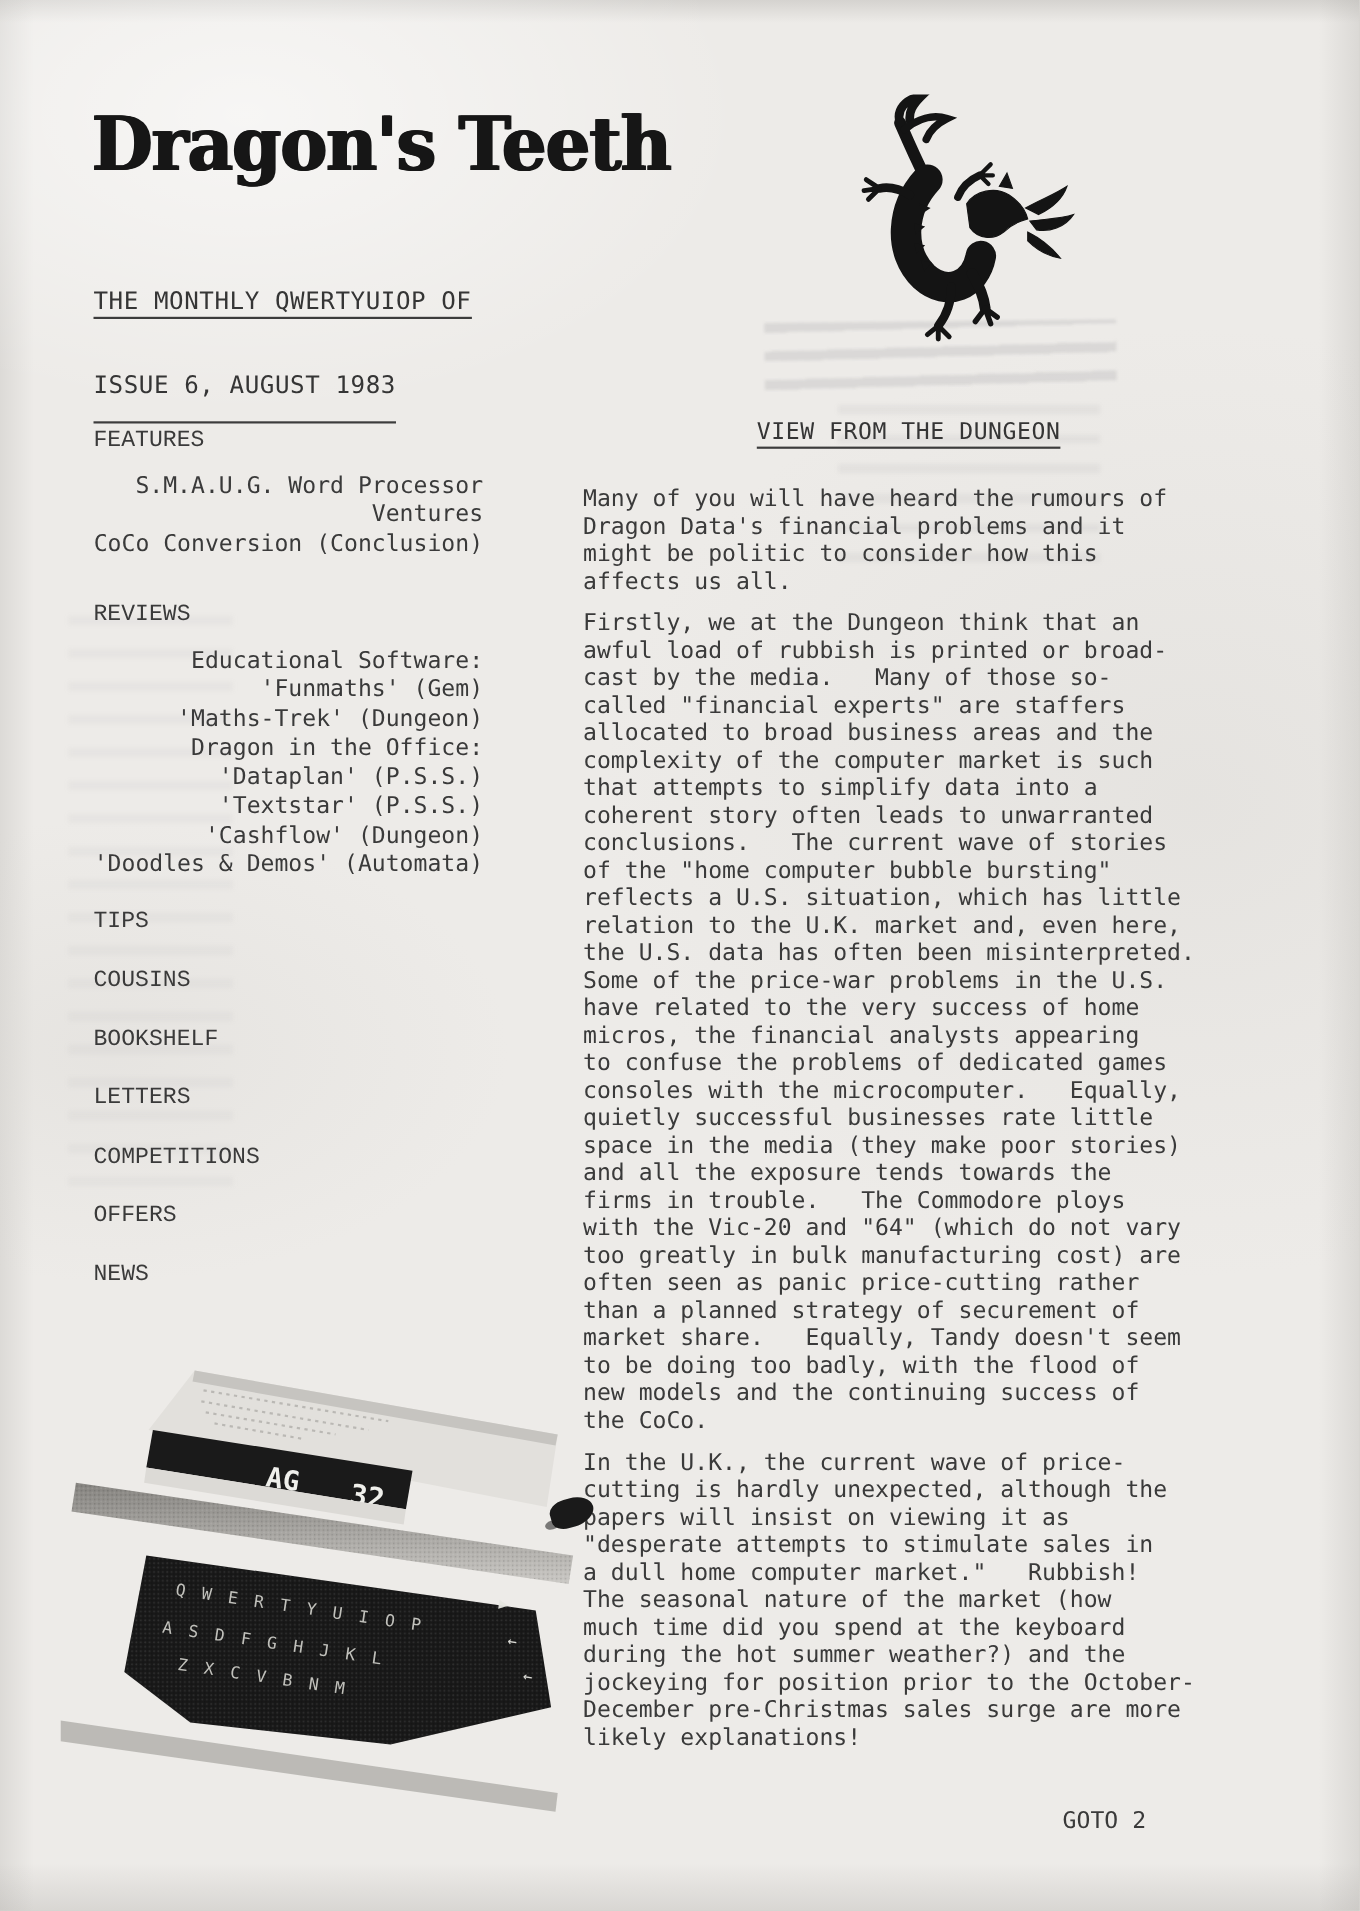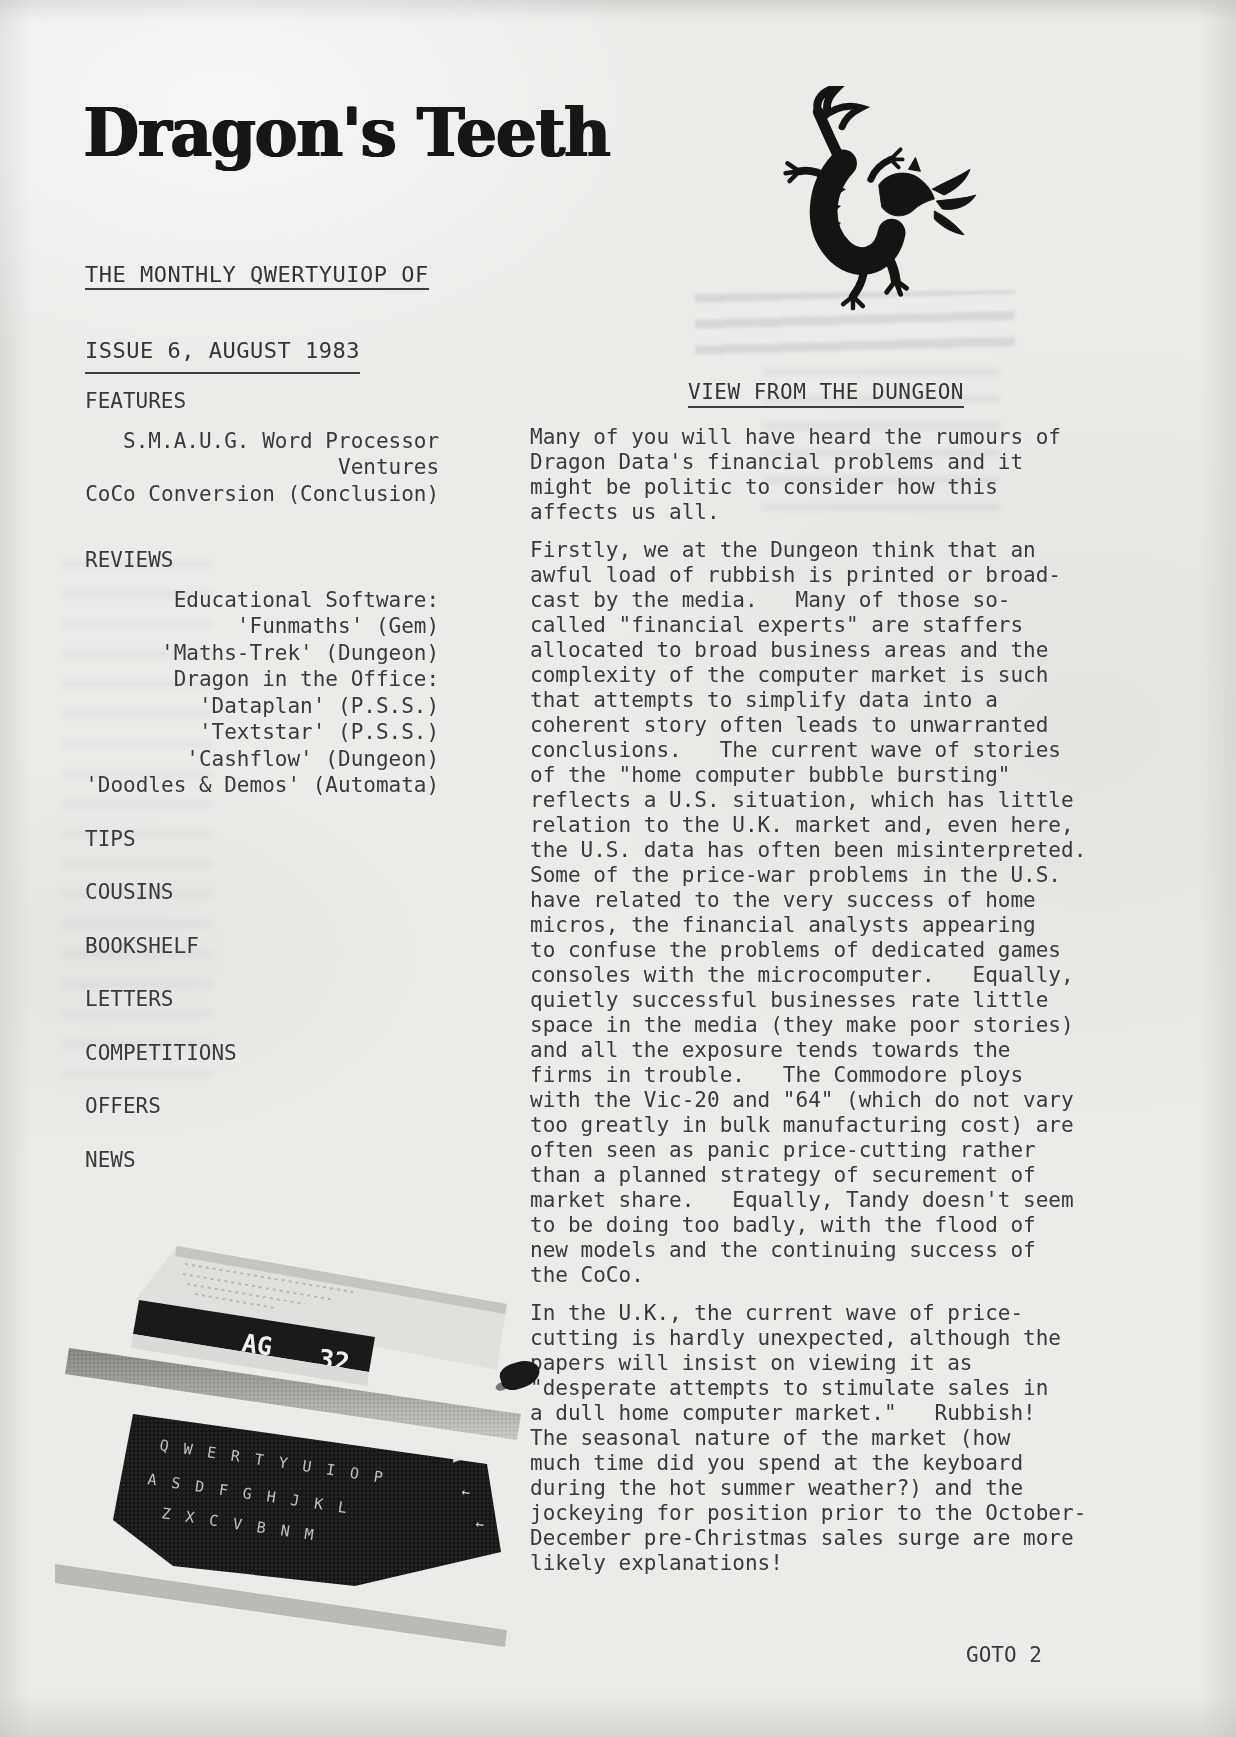--- a/index.html
+++ b/index.html
@@ -19,29 +19,29 @@
     position:absolute;left:83px;top:92px;
     font-family:"DejaVu Serif","Liberation Serif",serif;
     font-weight:bold;font-size:64px;letter-spacing:-1px;color:#161616;
     text-shadow:1.4px 0 0 #161616, -0.6px 0 0 #161616;
     transform:scaleY(1.06);transform-origin:left top;
   }
   .dragon-logo{position:absolute;left:716px;top:86px;width:266px;height:238px;}
   .subtitle{position:absolute;left:85px;top:262px;font-size:22px;color:#353535;}
   .subtitle .line{display:block;width:fit-content;border-bottom:2px solid #3c3c3c;padding-bottom:1px;margin-bottom:7px;letter-spacing:.5px;}
   .issue{position:absolute;left:85px;top:338px;font-size:22px;letter-spacing:.5px;
-    border-bottom:2px solid #3c3c3c;padding-bottom:9px;width:fit-content;color:#353535;}
+    border-bottom:2px solid #3c3c3c;padding-bottom:20px;width:fit-content;color:#353535;}
   .toc{position:absolute;left:85px;top:388px;font-size:21px;line-height:26.5px;color:#3a3a3a;}
-  .toc-h{margin:0 0 13px 0;}
+  .toc-h{margin:0 0 13px 0;font-family:Liberation Mono, monospace;}
   .toc-h.reviews{margin-top:40px;}
   .toc-item{white-space:pre;text-align:right;}
   .toc-item.ind{padding-left:76px;}
   .toc-h.solo{margin-top:27px;margin-bottom:0;}
   .article{position:absolute;left:530px;top:380px;width:592px;font-size:21px;color:#3a3a3a;}
-  .art-head{text-align:center;margin-bottom:21px;}
+  .art-head{text-align:center;margin-bottom:37px;}
   .art-head .u{border-bottom:2px solid #3c3c3c;padding-bottom:2px;letter-spacing:.5px;color:#353535;}
   .para{white-space:pre;line-height:25px;margin-bottom:13px;}
   .goto{position:absolute;left:966px;top:1595px;font-size:21px;color:#3a3a3a;margin-top:48px;}
   .photo{position:absolute;left:55px;top:1128px;width:500px;height:525px;}
   .krow{font-family:"DejaVu Sans Mono","Liberation Mono",monospace;font-size:15px;fill:#cfcfc9;letter-spacing:15px;opacity:.92;}
   .karr{font-family:"DejaVu Sans Mono","Liberation Mono",monospace;font-size:14px;fill:#e6e6e0;opacity:.95;}
   .badge-txt{font-family:"DejaVu Sans Mono","Liberation Mono",monospace;font-weight:bold;fill:#efefeb;}
   .ghost{position:absolute;pointer-events:none;}
   .ghost-a{left:695px;top:292px;width:320px;height:66px;
     background:repeating-linear-gradient(179deg, rgba(108,108,116,.15) 0 9px, transparent 9px 26px);

